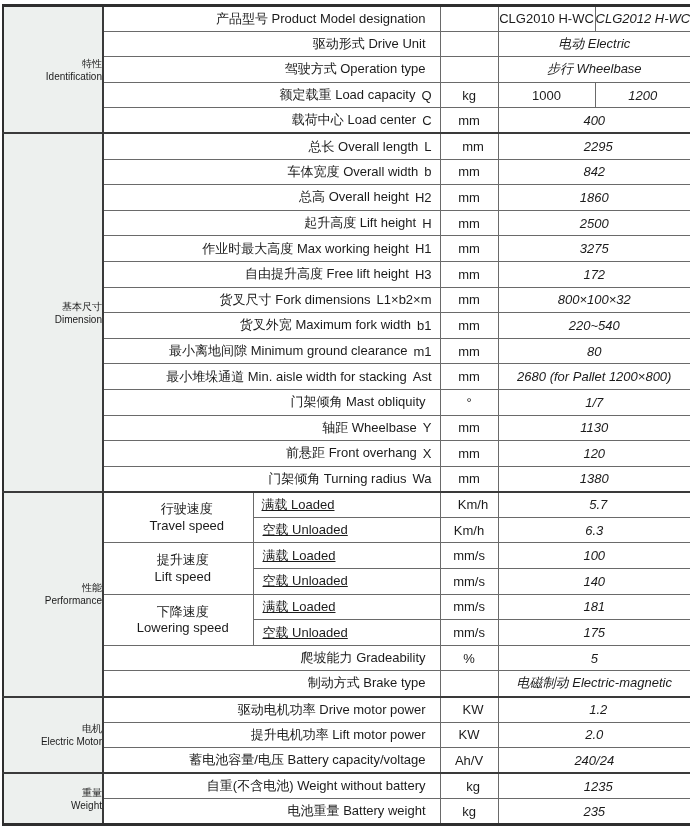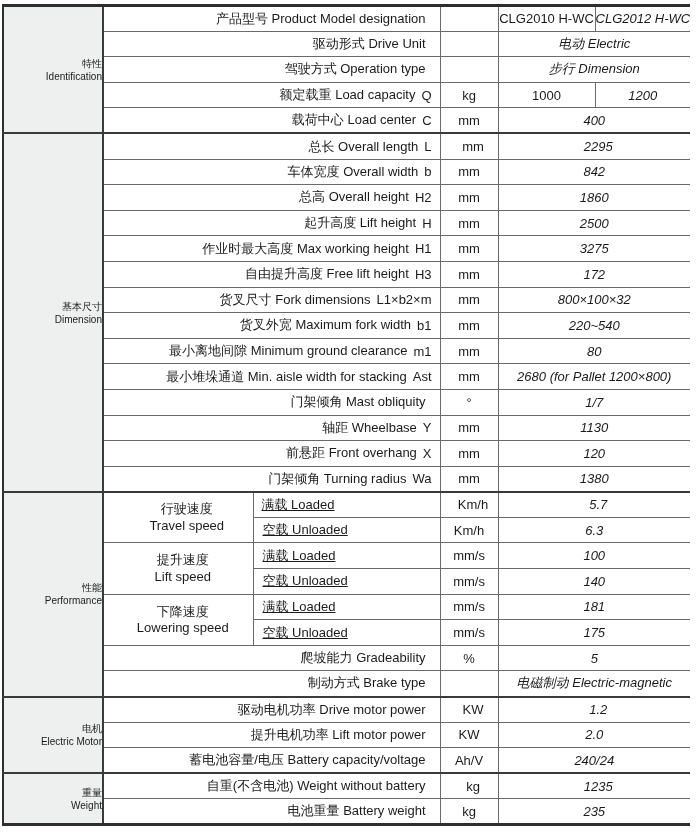--- a/index.html
+++ b/index.html
@@ -96,21 +96,21 @@
     <td class="val" colspan="2">电动 Electric</td>
   </tr>
   <tr>
     <td class="name" colspan="2">
       <div class="nm">
               <span>驾驶方式 Operation type</span>
               <span class="sym"></span>
             </div>
     </td>
     <td class="unit"></td>
-    <td class="val" colspan="2">步行 Dimension</td>
+    <td class="val" colspan="2">步行 Wheelbase</td>
   </tr>
   <tr>
     <td class="name" colspan="2">
       <div class="nm">
               <span>额定载重 Load capacity</span>
               <span class="sym">Q</span>
             </div>
     </td>
     <td class="unit">kg</td>
     <td class="val">1000</td>

